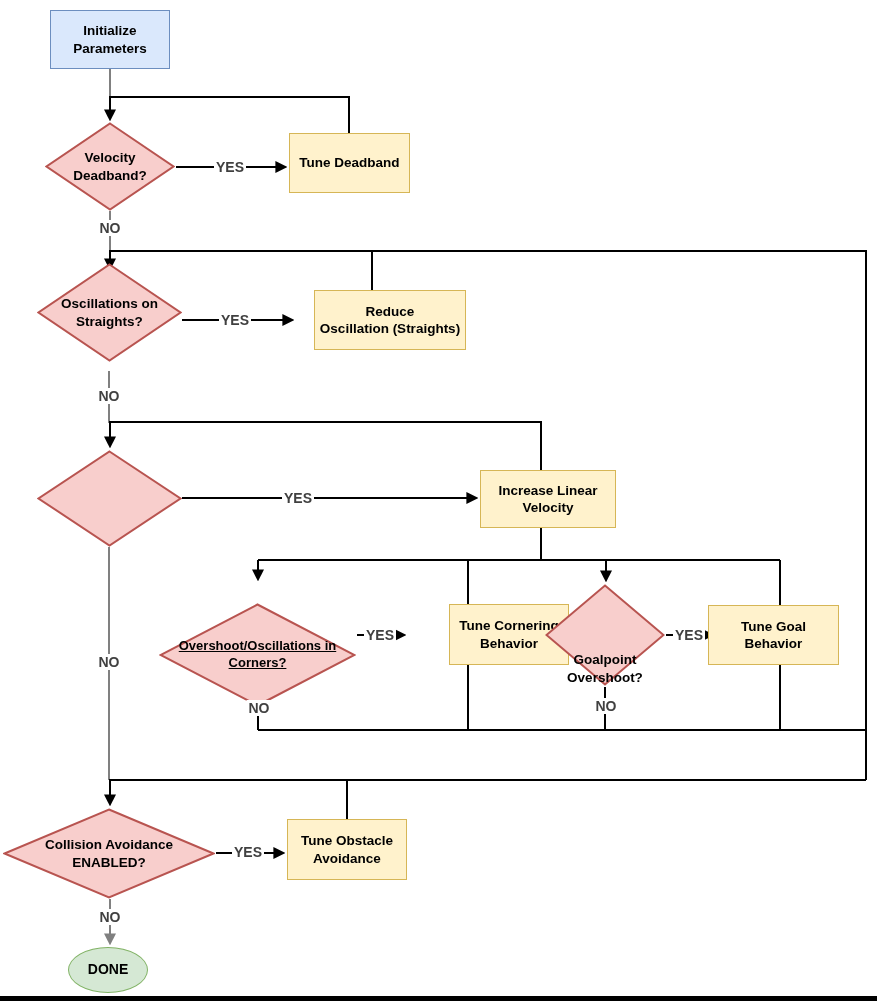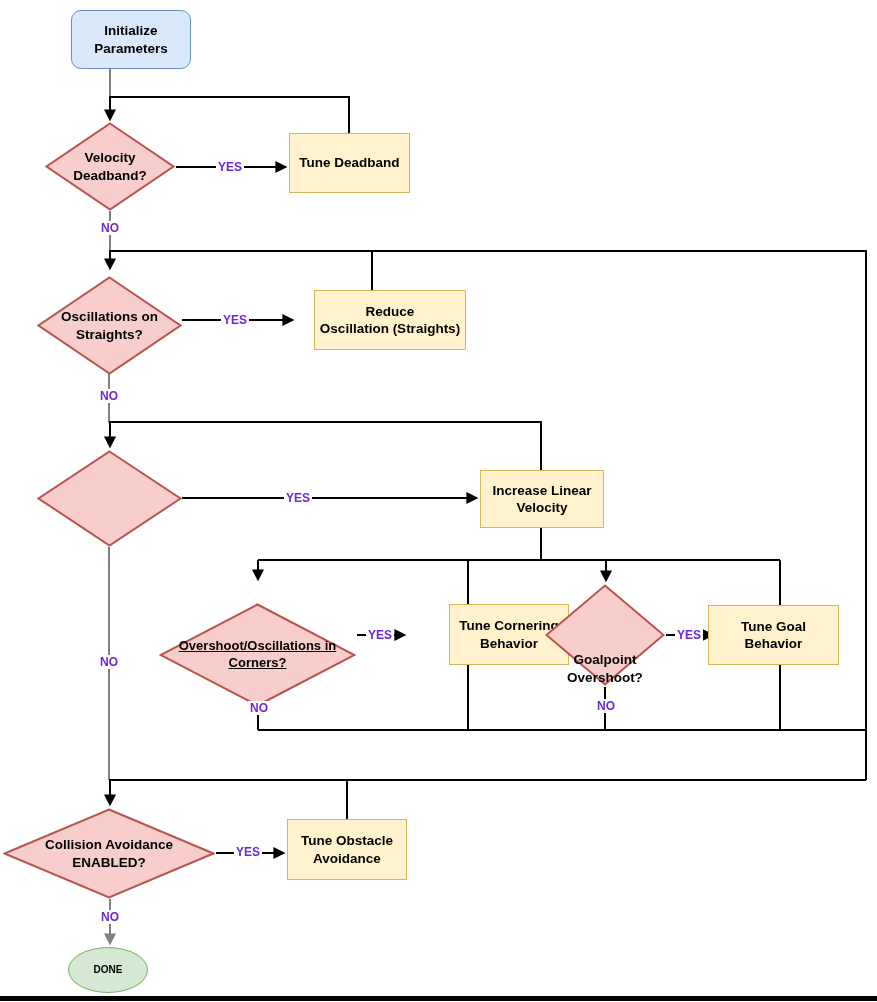--- a/index.html
+++ b/index.html
@@ -8,29 +8,29 @@
     font-family:"Liberation Sans","DejaVu Sans",sans-serif;
   }
   svg.edges{position:absolute;left:0;top:0;z-index:1;}
   .e-black{stroke:var(--edge-black,#000);stroke-width:2;fill:none;}
   .e-gray{stroke:var(--edge-gray,#808080);stroke-width:2;fill:none;}
   .arrow-black-fill{fill:var(--edge-black,#000);}
   .arrow-gray-fill{fill:var(--edge-gray,#808080);}
   .node{position:absolute;z-index:2;display:flex;align-items:center;justify-content:center;
     text-align:center;font-weight:bold;font-size:13.5px;line-height:1.28;color:#000;
     white-space:pre-line;box-sizing:border-box;}
-  .start{background:var(--start-fill,#dae8fc);border:1.5px solid var(--start-stroke,#6c8ebf);border-radius:10px;margin-left:21px;}
+  .start{background:var(--start-fill,#dae8fc);border:1.5px solid var(--start-stroke,#6c8ebf);border-radius:0;}
   .process{background:var(--process-fill,#fff2cc);border:1.5px solid var(--process-stroke,#d6b656);}
-  .terminator{background:var(--end-fill,#d5e8d4);border:1.5px solid var(--end-stroke,#82b366);border-radius:50%;font-size:10px;}
+  .terminator{background:var(--end-fill,#d5e8d4);border:1.5px solid var(--end-stroke,#82b366);border-radius:50%;font-size:14px;}
   .diamond{background:transparent;border:none;}
   .diamond svg{position:absolute;left:0;top:0;width:100%;height:100%;}
   .diamond polygon{fill:var(--decision-fill,#f8cecc);stroke:var(--decision-stroke,#b85450);stroke-width:2;}
   .diamond .dlabel{position:relative;z-index:1;padding:0 6px;}
   .edge-label{position:absolute;z-index:3;transform:translate(-50%,-50%);
-    background:#fff;padding:0 2px;font-weight:bold;font-size:12px;color:#6d28d9;}
+    background:#fff;padding:0 2px;font-weight:bold;font-size:14px;color:#404040;}
   .bottom-bar{position:absolute;z-index:4;left:0;top:996px;width:877px;height:5px;background:#000;}
 </style>
 </head>
 <body>
 
 <div class="canvas">
 
   <svg class="edges" width="877" height="1002" viewBox="0 0 877 1002">
     <defs>
       <marker id="ab" viewBox="0 0 10 10" refX="8" refY="5" markerWidth="6" markerHeight="6" orient="auto">
@@ -76,38 +76,38 @@
   <div class="node diamond" style="left:45px;top:122px;width:130px;height:89px;">
     <svg viewBox="0 0 130 89">
       <polygon points="65,1.5 128.5,44.5 65,87.5 1.5,44.5"></polygon>
       </svg>
     <div class="dlabel">Velocity
 Deadband?</div>
   </div>
 
   <div class="node process" style="left:289px;top:133px;width:121px;height:60px;">Tune Deadband</div>
 
-  <div class="node diamond" style="left:37px;top:276px;width:145px;height:99px;align-items:center;">
+  <div class="node diamond" style="left:37px;top:263px;width:145px;height:99px;align-items:center;">
     <svg viewBox="0 0 145 99">
       <polygon points="72.5,1.5 143.5,49.5 72.5,97.5 1.5,49.5"></polygon>
       </svg>
     <div class="dlabel">Oscillations on
 Straights?</div>
   </div>
 
   <div class="node process" style="left:314px;top:290px;width:152px;height:60px;">Reduce
 Oscillation (Straights)</div>
 
   <div class="node diamond" style="left:37px;top:450px;width:145px;height:97px;">
     <svg viewBox="0 0 145 97">
       <polygon points="72.5,1.5 143.5,48.5 72.5,95.5 1.5,48.5"></polygon>
       </svg>
   </div>
 
-  <div class="node process" style="left:480px;top:470px;width:124px;height:58px;">Increase Linear
+  <div class="node process" style="left:480px;top:470px;width:136px;height:58px;">Increase Linear
 Velocity</div>
 
   <div class="node diamond" style="left:159px;top:603px;width:197px;height:104px;text-decoration:underline;">
     <svg viewBox="0 0 197 104">
       <polygon points="98.5,1.5 195.5,52 98.5,102.5 1.5,52"></polygon>
       </svg>
     <div class="dlabel" style="font-size:13px;">Overshoot/Oscillations in
 Corners?</div>
   </div>
 

